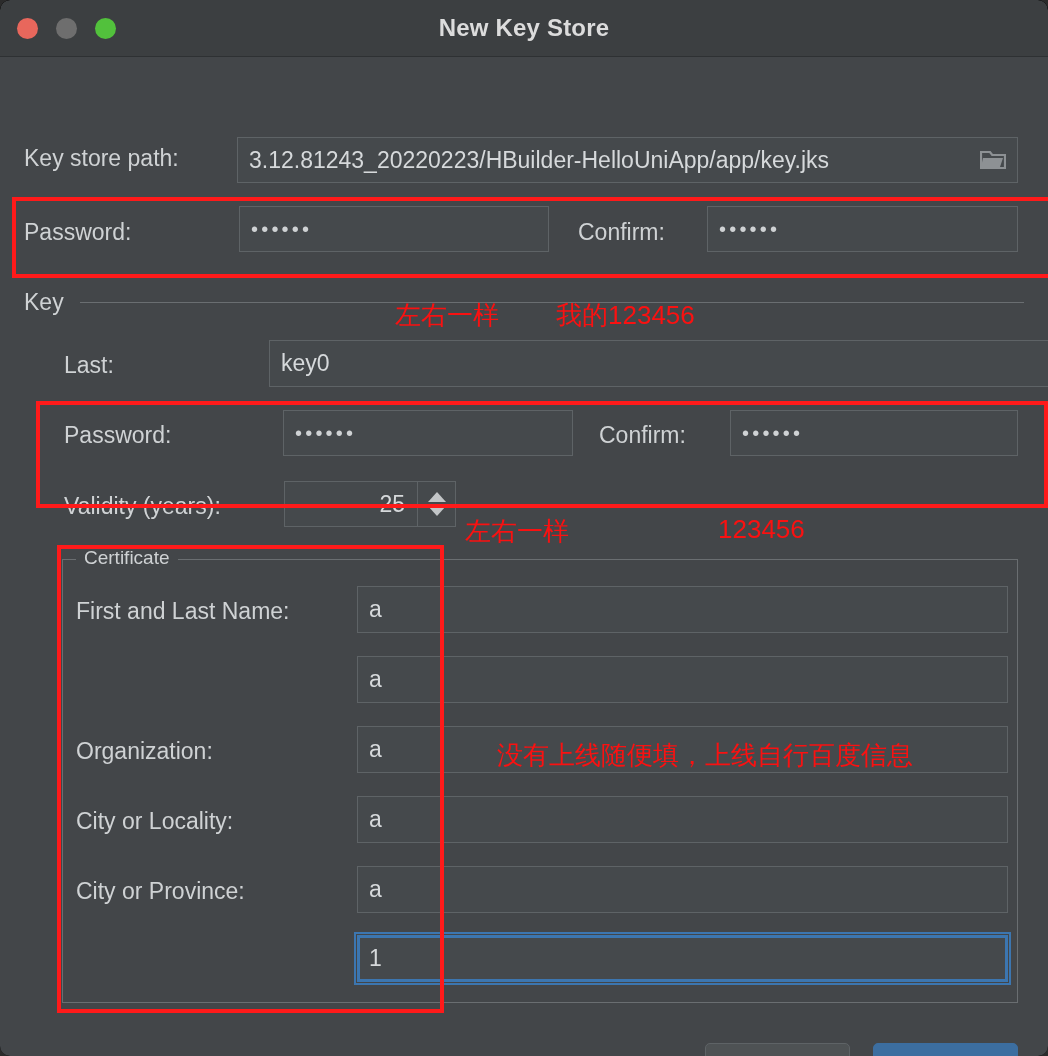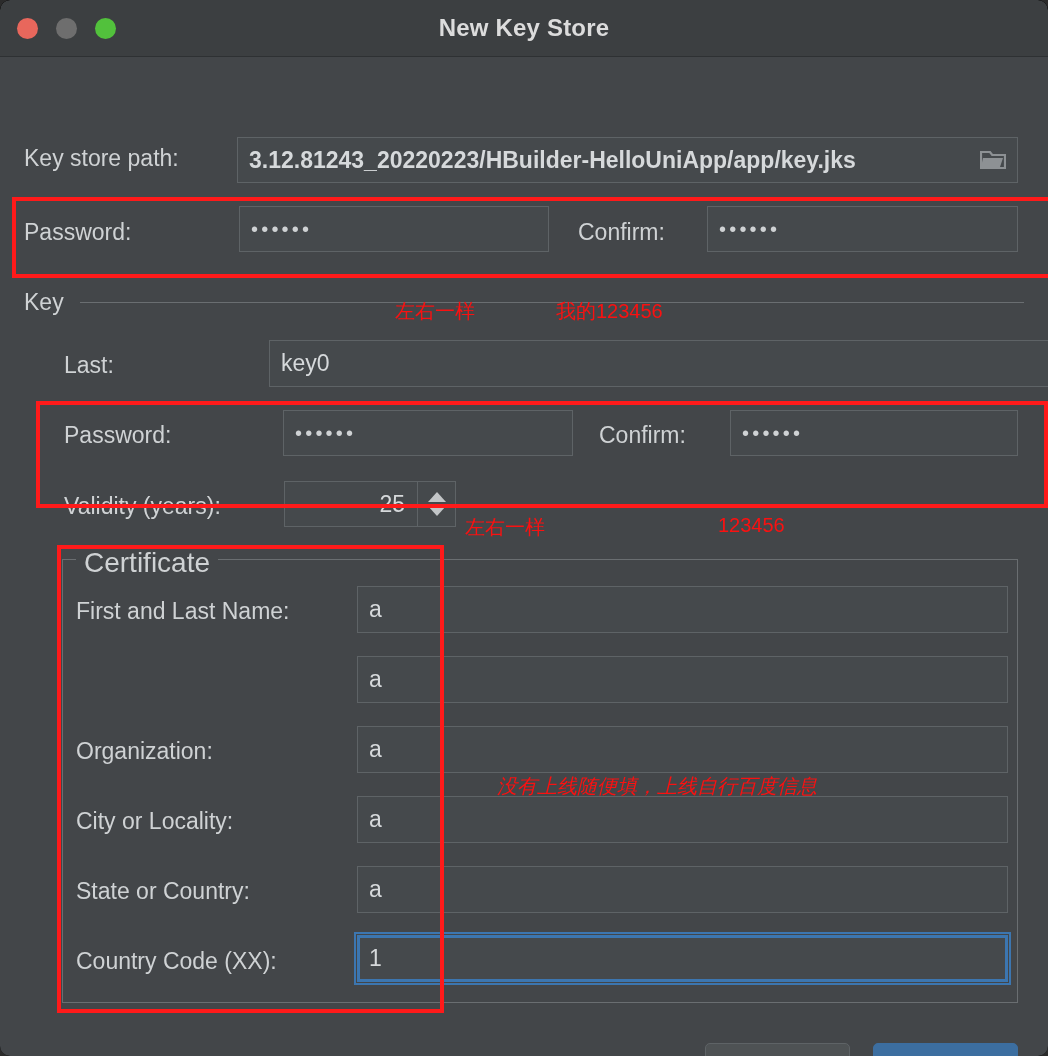--- a/index.html
+++ b/index.html
@@ -79,21 +79,21 @@
     padding: 0 9px;
   }
   .dots { letter-spacing: 3.2px; font-size: 20px; color: #cfd2d4; }
 
   
   #row-path-label { position: absolute; left: 24px; top: 88px; }
   #field-path {
     left: 237px; top: 80px; width: 781px; height: 46px;
     justify-content: flex-start;
   }
-  #path-text { flex: 1; overflow: hidden; white-space: nowrap; font-weight: bold; }
+  #path-text { flex: 1; overflow: hidden; white-space: nowrap; }
   #folder-icon { width: 26px; height: 22px; flex: none; margin-left: 6px; }
 
   
   #row-pw-label { position: absolute; left: 24px; top: 162px; }
   #field-pw { left: 239px; top: 149px; width: 310px; height: 46px; }
   #row-confirm-label { position: absolute; left: 578px; top: 162px; }
   #field-confirm { left: 707px; top: 149px; width: 311px; height: 46px; }
 
   
   #key-group-label { position: absolute; left: 24px; top: 232px; }
@@ -150,21 +150,21 @@
     left: 62px; top: 502px;
     width: 956px; height: 444px;
     border: 1px solid #6a6e71;
   }
   #cert-legend {
     position: absolute;
     left: 76px; top: 490px;
     background: #434649;
     padding: 0 8px;
     color: #cfd2d4;
-    font-size: 28px;
+    font-size: 19px;
   }
   .cert-row-label { position: absolute; left: 76px; }
   .cert-field { left: 357px; width: 651px; height: 47px; }
 
   
   #btn-cancel {
     position: absolute;
     left: 705px; top: 986px;
     width: 145px; height: 50px;
     background: #4e5254;
@@ -190,34 +190,34 @@
 
   
   .annot-box {
     position: absolute;
     border: 4px solid #ff1a1a;
     pointer-events: none;
   }
   .annot-text {
     position: absolute;
     color: #fa1111;
-    font-size: 20px;
+    font-size: 26px;
     white-space: nowrap;
     pointer-events: none;
   }
 
   #annot-box-store { left: 12px; top: 140px; width: 1040px; height: 81px; }
   #annot-box-key   { left: 36px; top: 344px; width: 1012px; height: 107px; }
   #annot-box-cert  { left: 57px; top: 488px; width: 387px; height: 468px; }
 
   #annot-t1 { left: 395px; top: 241px; }
   #annot-t2 { left: 556px; top: 241px; }
   #annot-t3 { left: 465px; top: 457px; }
   #annot-t4 { left: 718px; top: 457px; }
-  #annot-t5 { left: 497px; top: 716px; font-style: italic; }
+  #annot-t5 { left: 497px; top: 681px; }
 </style>
 </head>
 <body>
 
 <div id="window">
 
   <div id="titlebar">
     <div class="traffic" id="tl-close"></div>
     <div class="traffic" id="tl-min"></div>
     <div class="traffic" id="tl-max"></div>
@@ -285,26 +285,25 @@
     <div class="label cert-row-label" style="top:681px">Organization:</div>
     <div class="field cert-field" style="top:669px">
       <span>a</span>
     </div>
 
     <div class="label cert-row-label" style="top:751px">City or Locality:</div>
     <div class="field cert-field" style="top:739px">
       <span>a</span>
     </div>
 
-    <div class="label cert-row-label" style="top:821px">State or Country:</div>
+    <div class="label cert-row-label" style="top:821px">City or Province:</div>
     <div class="field cert-field" style="top:809px">
       <span>a</span>
     </div>
 
-    <div class="label cert-row-label" style="top:891px">Country Code (XX):</div>
     <div class="field cert-field focused" style="top:878px">
       <span>1</span>
     </div>
 
     <div id="btn-cancel">Cancel</div>
     <div id="btn-ok">OK</div>
 
     <div class="annot-box" id="annot-box-store"></div>
     <div class="annot-box" id="annot-box-key"></div>
     <div class="annot-box" id="annot-box-cert"></div>

